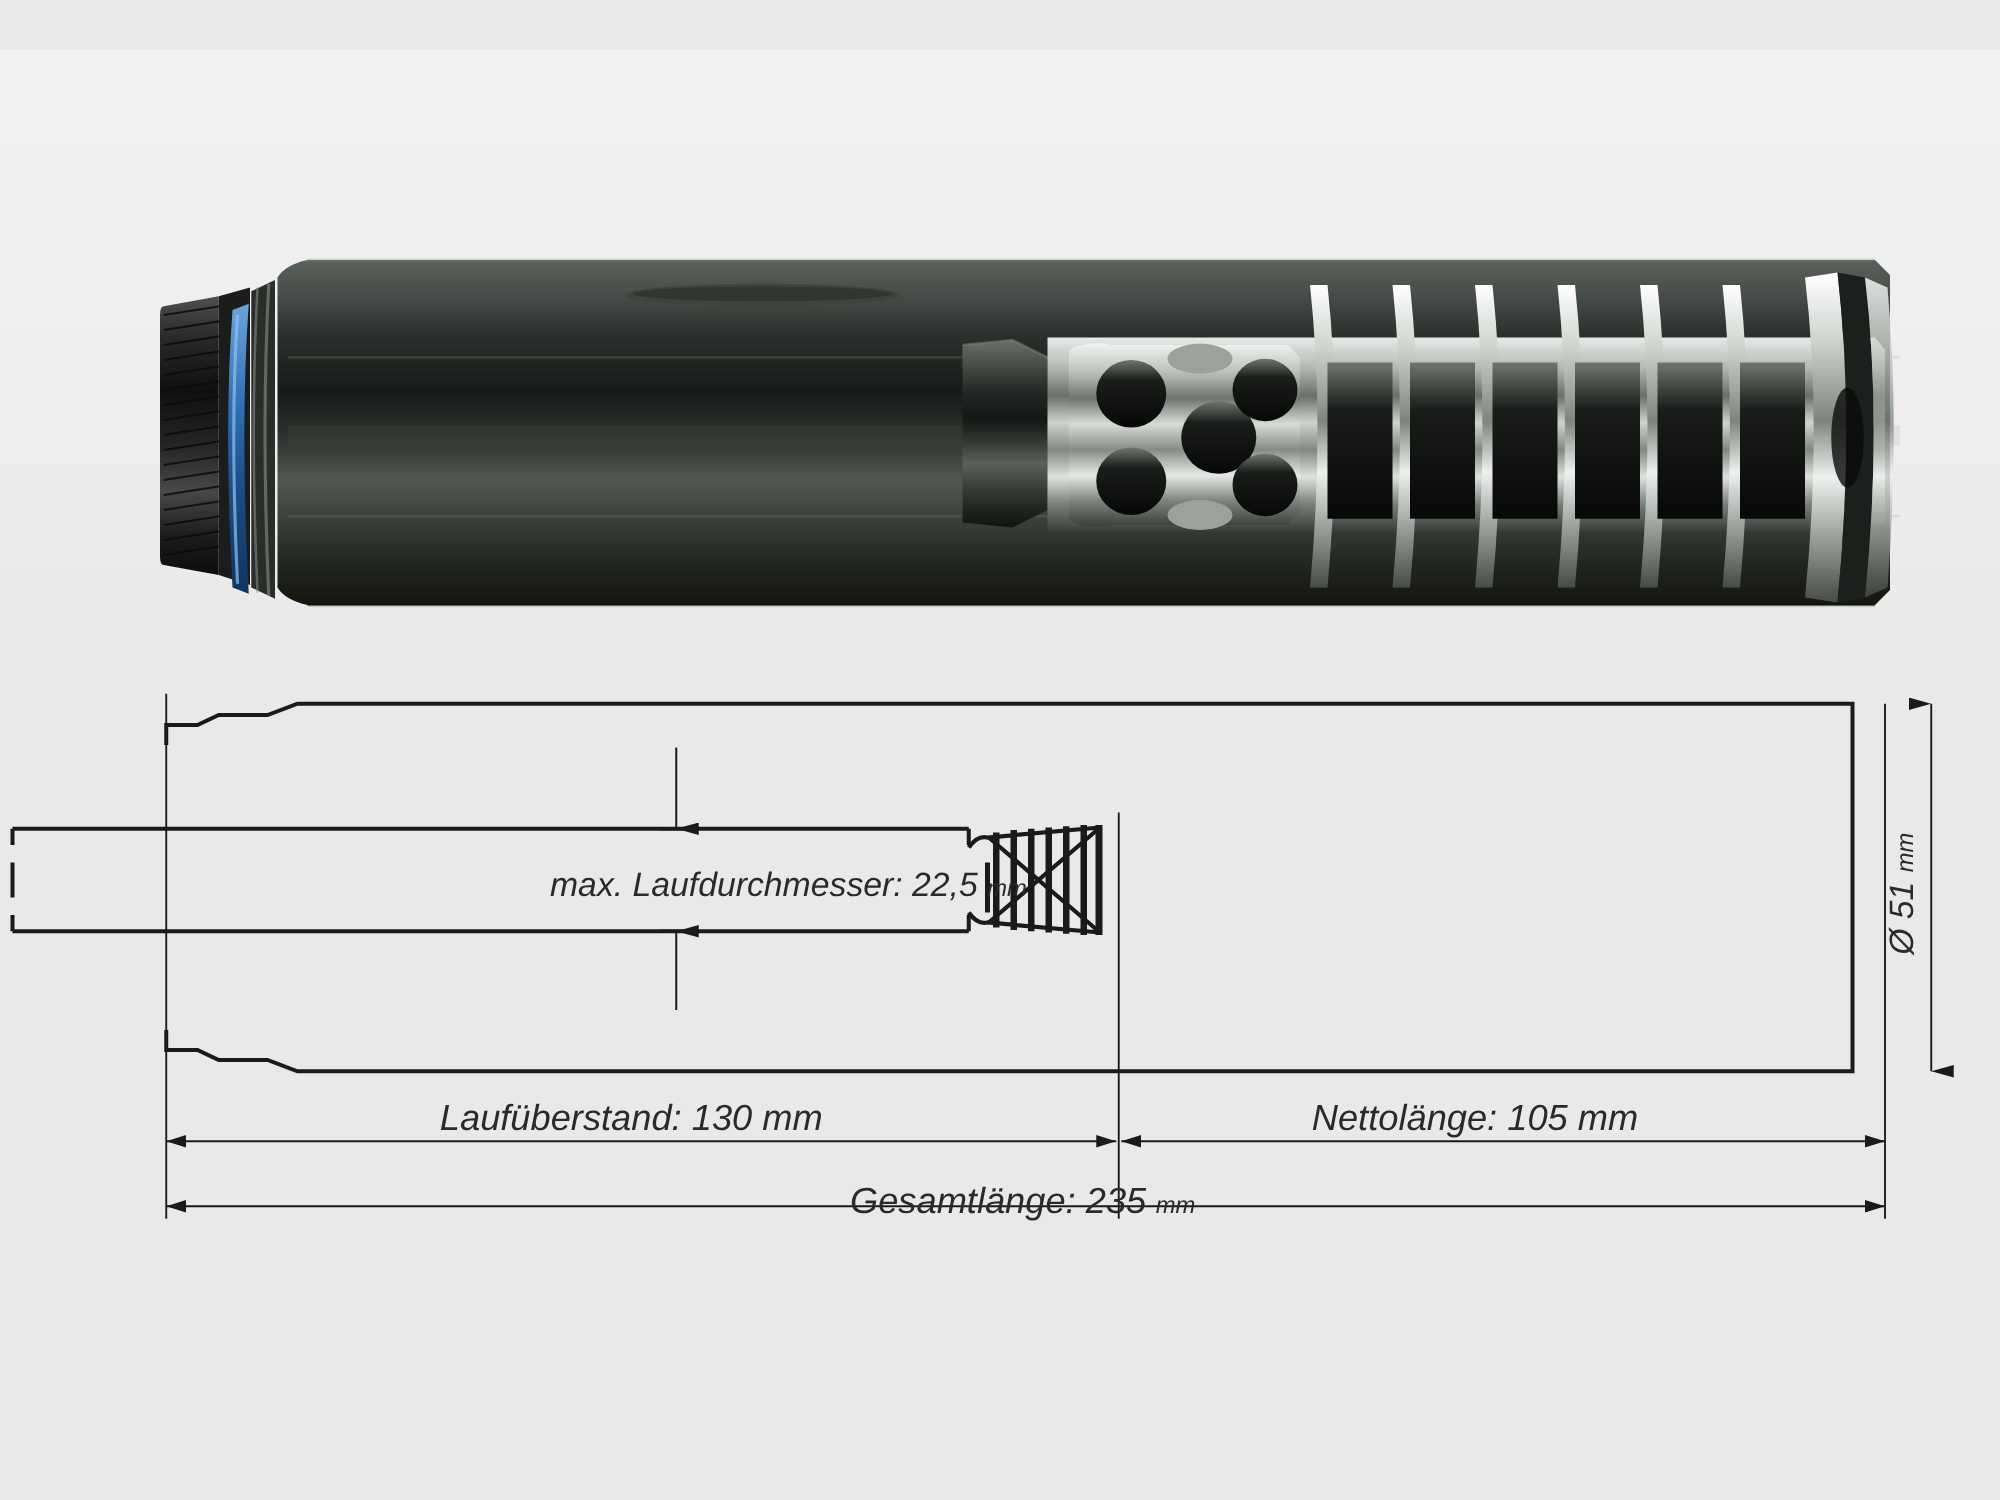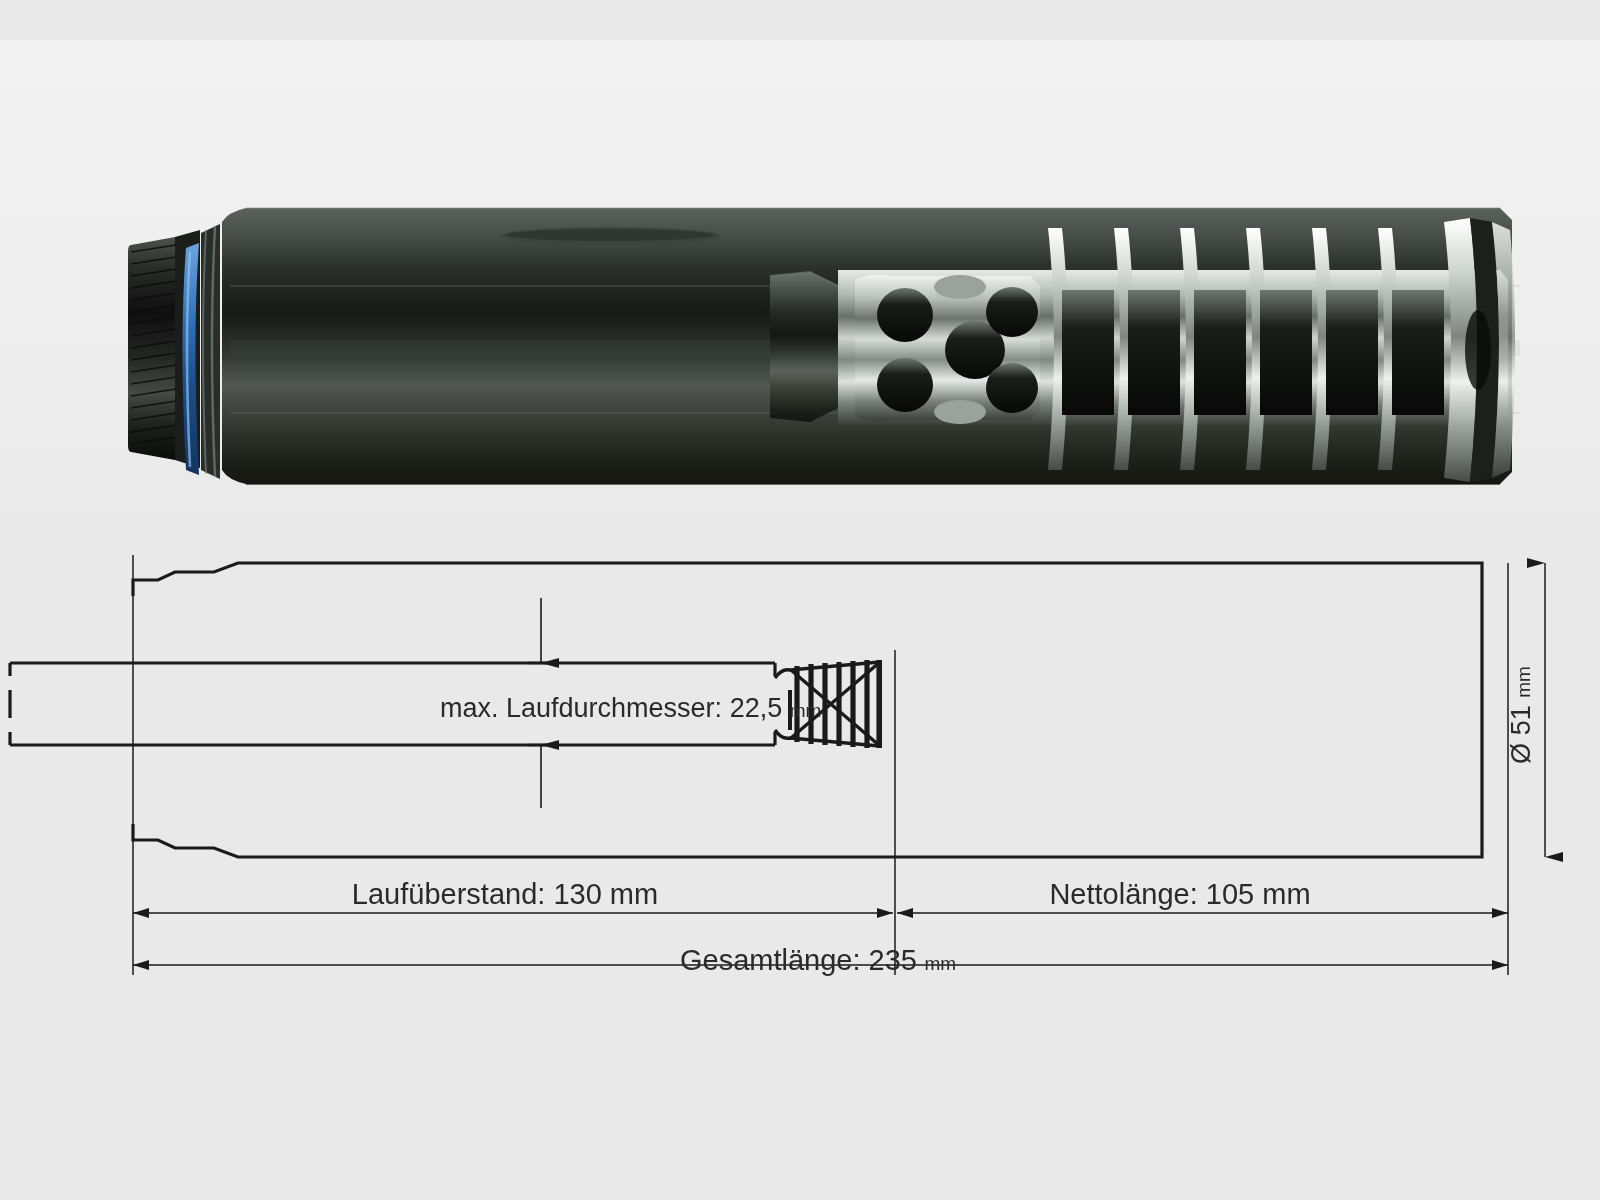--- a/index.html
+++ b/index.html
@@ -3,21 +3,21 @@
 <meta charset="utf-8">
 <style>
   html,body{margin:0;padding:0;}
   body{
     width:1600px;height:1200px;
     background:#e9e9e9;
     font-family:"Liberation Sans", sans-serif;
     overflow:hidden;
     position:relative;
   }
-  #stage{position:absolute;left:0;top:0;width:1600px;height:1200px;}
+  #stage{position:absolute;left:0;top:0;width:1600px;height:1200px;font-style:italic;}
   .photo-panel{
     position:absolute;left:0;top:40px;width:1600px;height:490px;
     background:linear-gradient(180deg,#f2f2f2 0%,#eeeeee 60%,#e9e9e9 100%);
   }
   svg{display:block;}
   .photo-svg{position:absolute;left:0;top:0;}
   .draw-svg{position:absolute;left:0;top:0;}
   .dim-text{
     font-family:"Liberation Sans", sans-serif;
     font-size:27px;fill:#2a2a2a;

